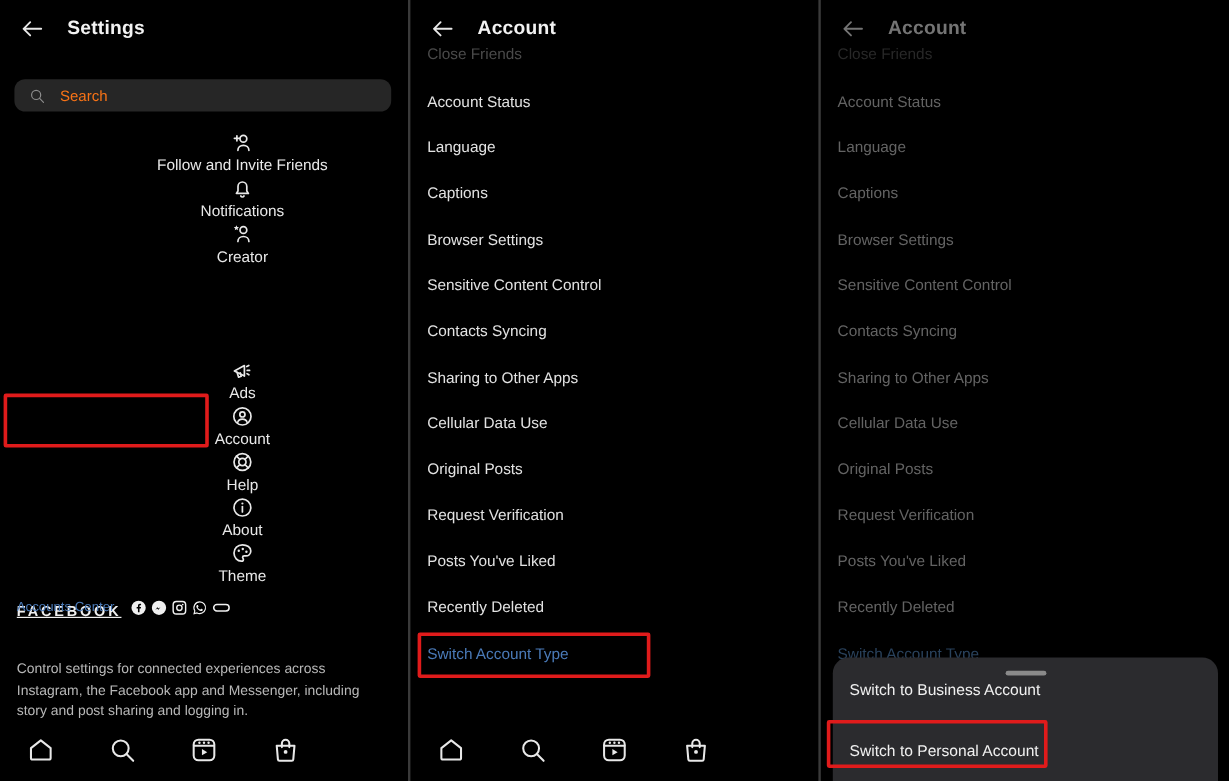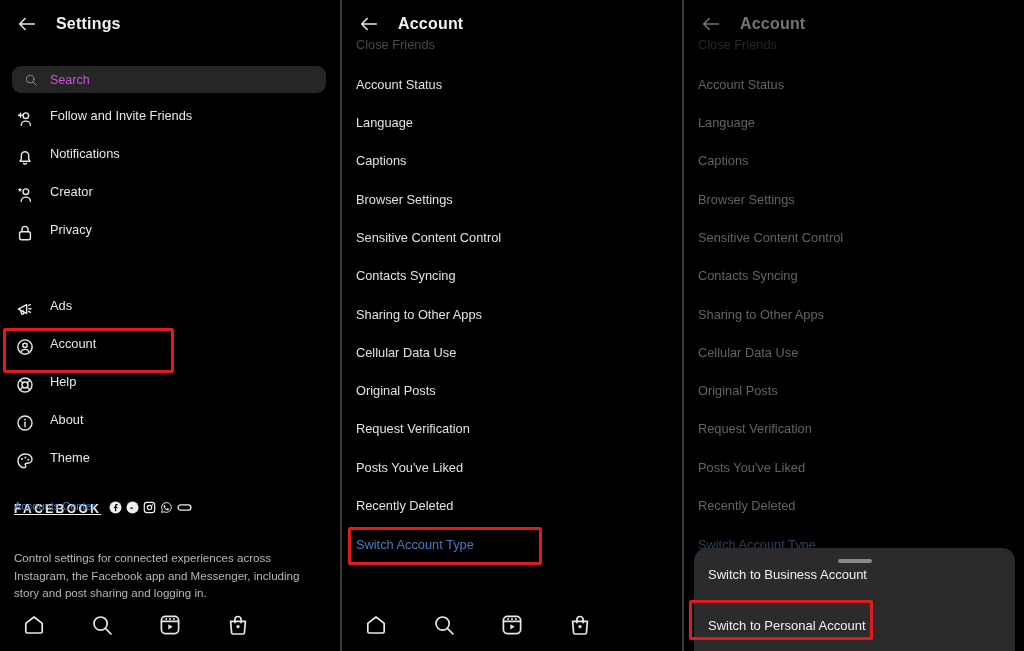--- a/index.html
+++ b/index.html
@@ -16,24 +16,24 @@
   #div2{left:682px;}
 
   
   .hdr{position:absolute;top:0;left:0;width:100%;height:48px;display:flex;align-items:center;}
   .back-ic{margin-left:14px;width:26px;height:26px;display:flex;align-items:center;justify-content:center;}
   .hdr-title{margin-left:16px;font-size:16px;font-weight:bold;color:#f2f2f2;letter-spacing:.2px;}
 
   
   .search{position:absolute;left:12px;top:66px;width:314px;height:27px;background:#262626;border-radius:9px;display:flex;align-items:center;}
   .search .mag{margin-left:12px;width:14px;height:14px;display:flex;align-items:center;justify-content:center;}
-  .search .ph{margin-left:12px;font-size:12.5px;color:#d946ef;}
-
-  
-  .srow{position:absolute;left:0;width:390px;height:30px;display:flex;}
+  .search .ph{margin-left:12px;font-size:12.5px;color:#f97316;}
+
+  
+  .srow{position:absolute;left:0;width:390px;height:30px;display:flex;align-items:center;flex-direction:column;}
   .srow .ic{width:22px;height:22px;margin-left:14px;display:flex;align-items:center;justify-content:center;flex:0 0 auto;}
   .srow .lb{margin-left:14px;font-size:12.8px;color:#e8e8e8;white-space:nowrap;}
 
   
   .fbrow{position:absolute;left:14px;top:500px;display:flex;align-items:center;gap:8px;}
   .fbword{font-size:12px;font-weight:bold;letter-spacing:2.4px;color:#f0f0f0;text-decoration:underline;}
   .fbicons{display:flex;align-items:center;gap:4px;}
   .acct-center{position:absolute;left:14px;top:500px;font-size:11px;color:#4a7ab8;}
   .fbdesc{position:absolute;left:14px;top:549px;width:300px;font-size:11.6px;line-height:17.5px;color:#b8b8b8;}
 
@@ -119,29 +119,20 @@
       <span class="ic">
         <svg width="20" height="20" viewBox="0 0 24 24">
             <circle class="g" cx="13" cy="8" r="3.4"></circle>
             <path class="g" d="M7.5 19.5c0-3 2.5-5 5.5-5s5.5 2 5.5 5"></path>
             <path class="gf" d="M6 3.2l.8 1.7 1.8.2-1.4 1.3.4 1.8L6 7.3 4.4 8.2l.4-1.8L3.4 5.1l1.8-.2z"></path>
           </svg>
       </span>
       <span class="lb">Creator</span>
     </div>
 
-    <div class="srow" style="top:222px">
-      <span class="ic">
-        <svg width="20" height="20" viewBox="0 0 24 24">
-            <rect class="g" x="5.5" y="10.5" width="13" height="9.5" rx="2.2"></rect>
-            <path class="g" d="M8.4 10.5V7.6a3.6 3.6 0 0 1 7.2 0v2.9"></path>
-          </svg>
-      </span>
-      <span class="lb">Privacy</span>
-    </div>
 
 
     <div class="srow" style="top:298px">
       <span class="ic">
         <svg width="20" height="20" viewBox="0 0 24 24">
             <path class="g" d="M4 12.2l10-5.4v10.5L4 12.2z"></path>
             <path class="g" d="M6.7 13.6l1.5 4.8 2.6-1-1-3.4"></path>
             <path class="g" d="M16.4 7.8l2-1.2M16.8 11.6h2.4M16.6 14.8l1.9 1.2"></path>
           </svg>
       </span>

